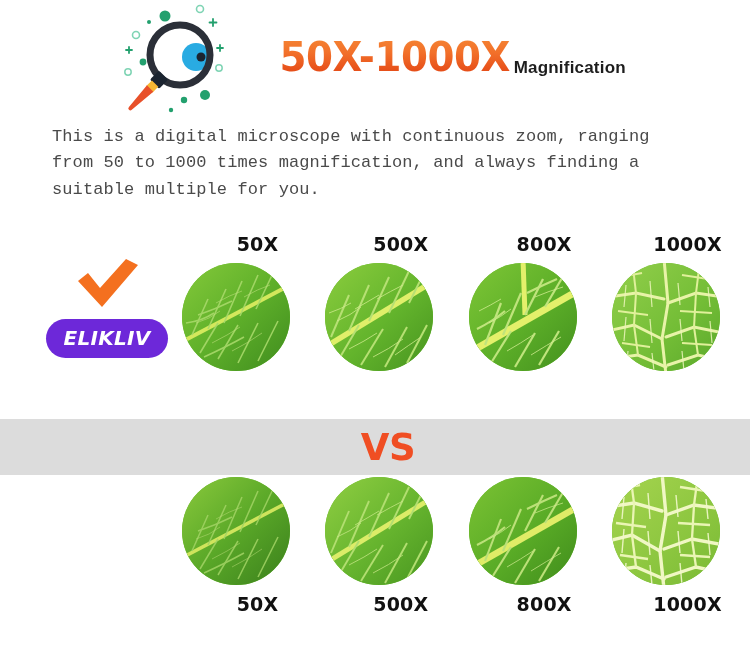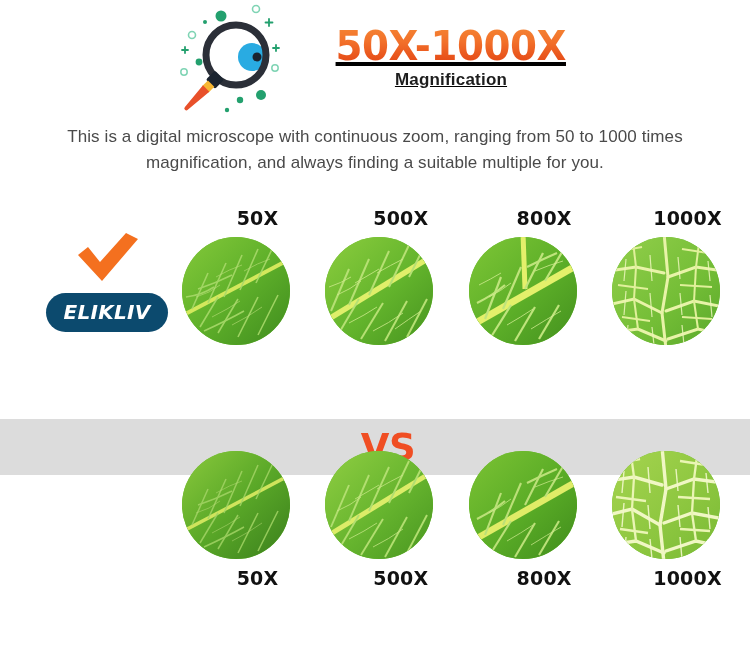--- a/index.html
+++ b/index.html
@@ -32,24 +32,23 @@
   .magnifier-wrap {
     position: relative;
     width: 150px;
     height: 118px;
     flex: 0 0 auto;
   }
   .magnifier-wrap svg { display: block; }
 
   .title-block {
     display: flex;
-    flex-direction: column;
-    align-items: center;
+    flex-direction: row;
+    align-items: flex-end;
     padding-bottom: 4px;
-    text-decoration: underline;
   }
   .main-title {
     font-size: 40px;
     font-weight: bold;
     letter-spacing: -0.5px;
     line-height: 1.05;
     background: linear-gradient(180deg, #f58634 0%, #f2702a 40%, #e8521b 78%, #de4412 100%);
     -webkit-background-clip: text;
     background-clip: text;
     color: transparent;
@@ -62,25 +61,25 @@
     font-weight: bold;
     color: #1d1d1d;
     margin-top: 3px;
     letter-spacing: 0.2px;
   }
 
   
   .description {
     width: 646px;
     margin: 6px auto 0 auto;
-    text-align: center;
     font-size: 17px;
     line-height: 1.55;
     color: #4a4a4a;
     letter-spacing: 0.1px;
+    font-family: Liberation Mono, monospace;
   }
 
   
   .row {
     position: relative;
     height: 186px;
   }
   .row.top { margin-top: 30px; }
   .row.bottom { height: 174px; }
 
@@ -101,21 +100,21 @@
     border-radius: 22px;
     padding: 7px 0 8px 0;
     width: 122px;
     text-align: center;
     font-size: 21px;
     font-weight: bold;
     color: #ffffff;
     box-sizing: border-box;
   }
   .pill.brand {
-    background: #0c4a6e;
+    background: #6d28d9;
     font-style: italic;
     letter-spacing: 0.3px;
     font-family: "DejaVu Sans", sans-serif;
     font-size: 20px;
   }
   .pill.other {
     background: #6e6e6e;
     font-size: 22px;
     font-weight: normal;
     letter-spacing: 0.2px;

